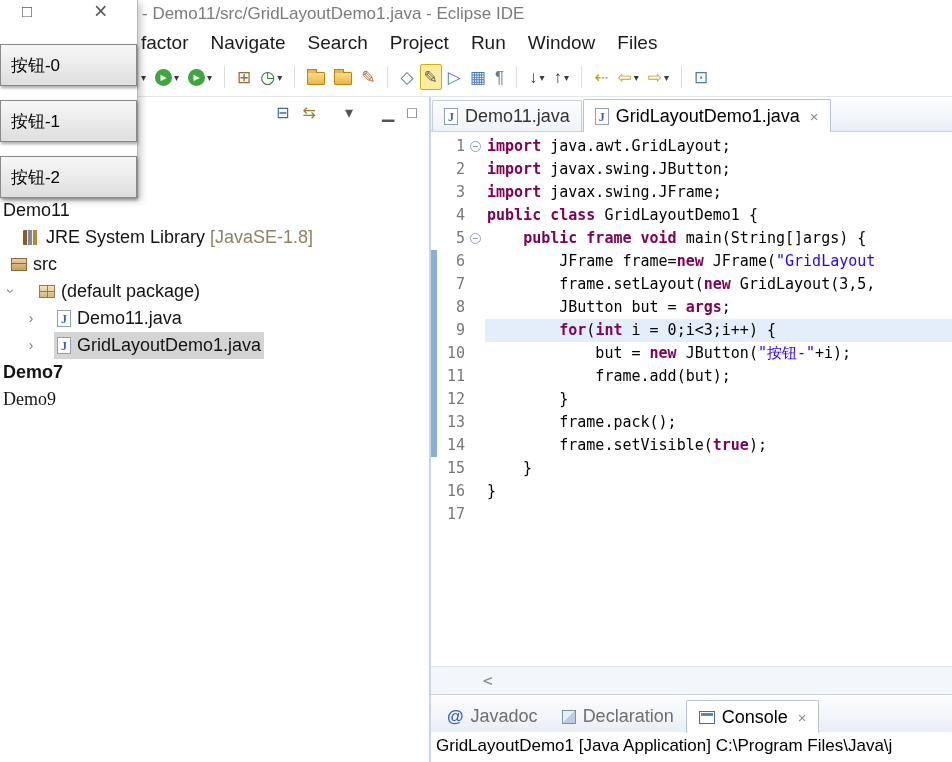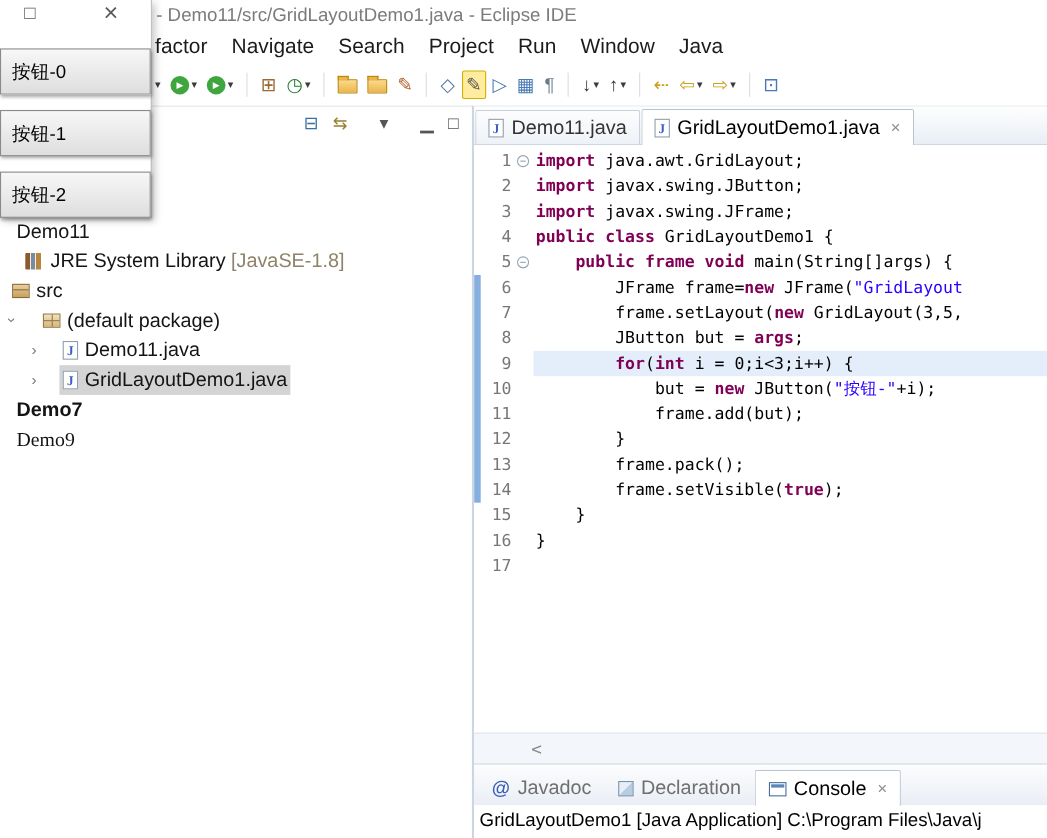--- a/index.html
+++ b/index.html
@@ -26,21 +26,21 @@
   .explorer-tools{position:absolute;top:8px;right:12px;display:flex;align-items:center;gap:13px;z-index:3}
   .ptool{font-size:16px;line-height:1;cursor:default}
   .tree{position:absolute;top:0;left:0;right:0;bottom:0}
   .trow{position:absolute;left:0;right:0;height:27px}
   .chev{position:absolute;top:5px;font-size:14px;color:#7a7a7a;width:14px;text-align:center}
   .chev.exp{transform:rotate(90deg)}
   .tlabelwrap{position:absolute;top:0;height:27px;display:flex;align-items:center;padding:0 3px}
   .tlabelwrap.selected{background:#d4d4d4}
   .tico{display:inline-block;flex:none}
   .tlabel{font-size:18px;color:#141414;margin-left:6px;white-space:pre}
-  .tlabel.noicon{margin-left:12px}
+  .tlabel.noicon{margin-left:0}
   .tsuffix{font-size:18px;color:#8f8268;white-space:pre}
   .ico-library{width:17px;height:15px;background:linear-gradient(90deg,#8a5a2a 0 4px,#f4efe6 4px 5px,#7a8aa0 5px 9px,#f4efe6 9px 10px,#b5863c 10px 14px,transparent 14px);border-radius:1px}
   .ico-src{width:16px;height:13px;background:linear-gradient(#e7cf9f,#c9a05e);border:1px solid #8a6a35;position:relative}
   .ico-src::before{content:"";position:absolute;left:0;right:0;top:4px;height:1px;background:#8a6a35}
   .ico-package{width:16px;height:13px;background:linear-gradient(#f0e3c0,#d4b77c);border:1px solid #9a7a42;position:relative}
   .ico-package::before{content:"";position:absolute;left:7px;top:0;bottom:0;width:1px;background:#9a7a42}
   .ico-package::after{content:"";position:absolute;left:0;right:0;top:5px;height:1px;background:#9a7a42}
   .ico-java{width:14px;height:17px;background:#fff;border:1px solid #8fa0b0;position:relative}
   .ico-java::before{content:"J";position:absolute;left:0;right:0;top:1px;text-align:center;font-size:12px;font-weight:bold;color:#3a5fc0;font-family:"Liberation Serif",serif}
 
@@ -92,21 +92,21 @@
     <span class="title-text">- Demo11/src/GridLayoutDemo1.java - Eclipse IDE</span>
   </div>
 
   <div class="menubar">
       <span class="menu-item">factor</span>
       <span class="menu-item">Navigate</span>
       <span class="menu-item">Search</span>
       <span class="menu-item">Project</span>
       <span class="menu-item">Run</span>
       <span class="menu-item">Window</span>
-      <span class="menu-item">Java</span>
+      <span class="menu-item">Files</span>
     </div>
 
   <div class="toolbar">
       <div class="tbtn">
         <span class="dd">▾</span>
       </div>
       <div class="tbtn">
         <span class="circ" style="background: rgb(63, 165, 63);">▶</span>
         <span class="dd">▾</span>
       </div>

